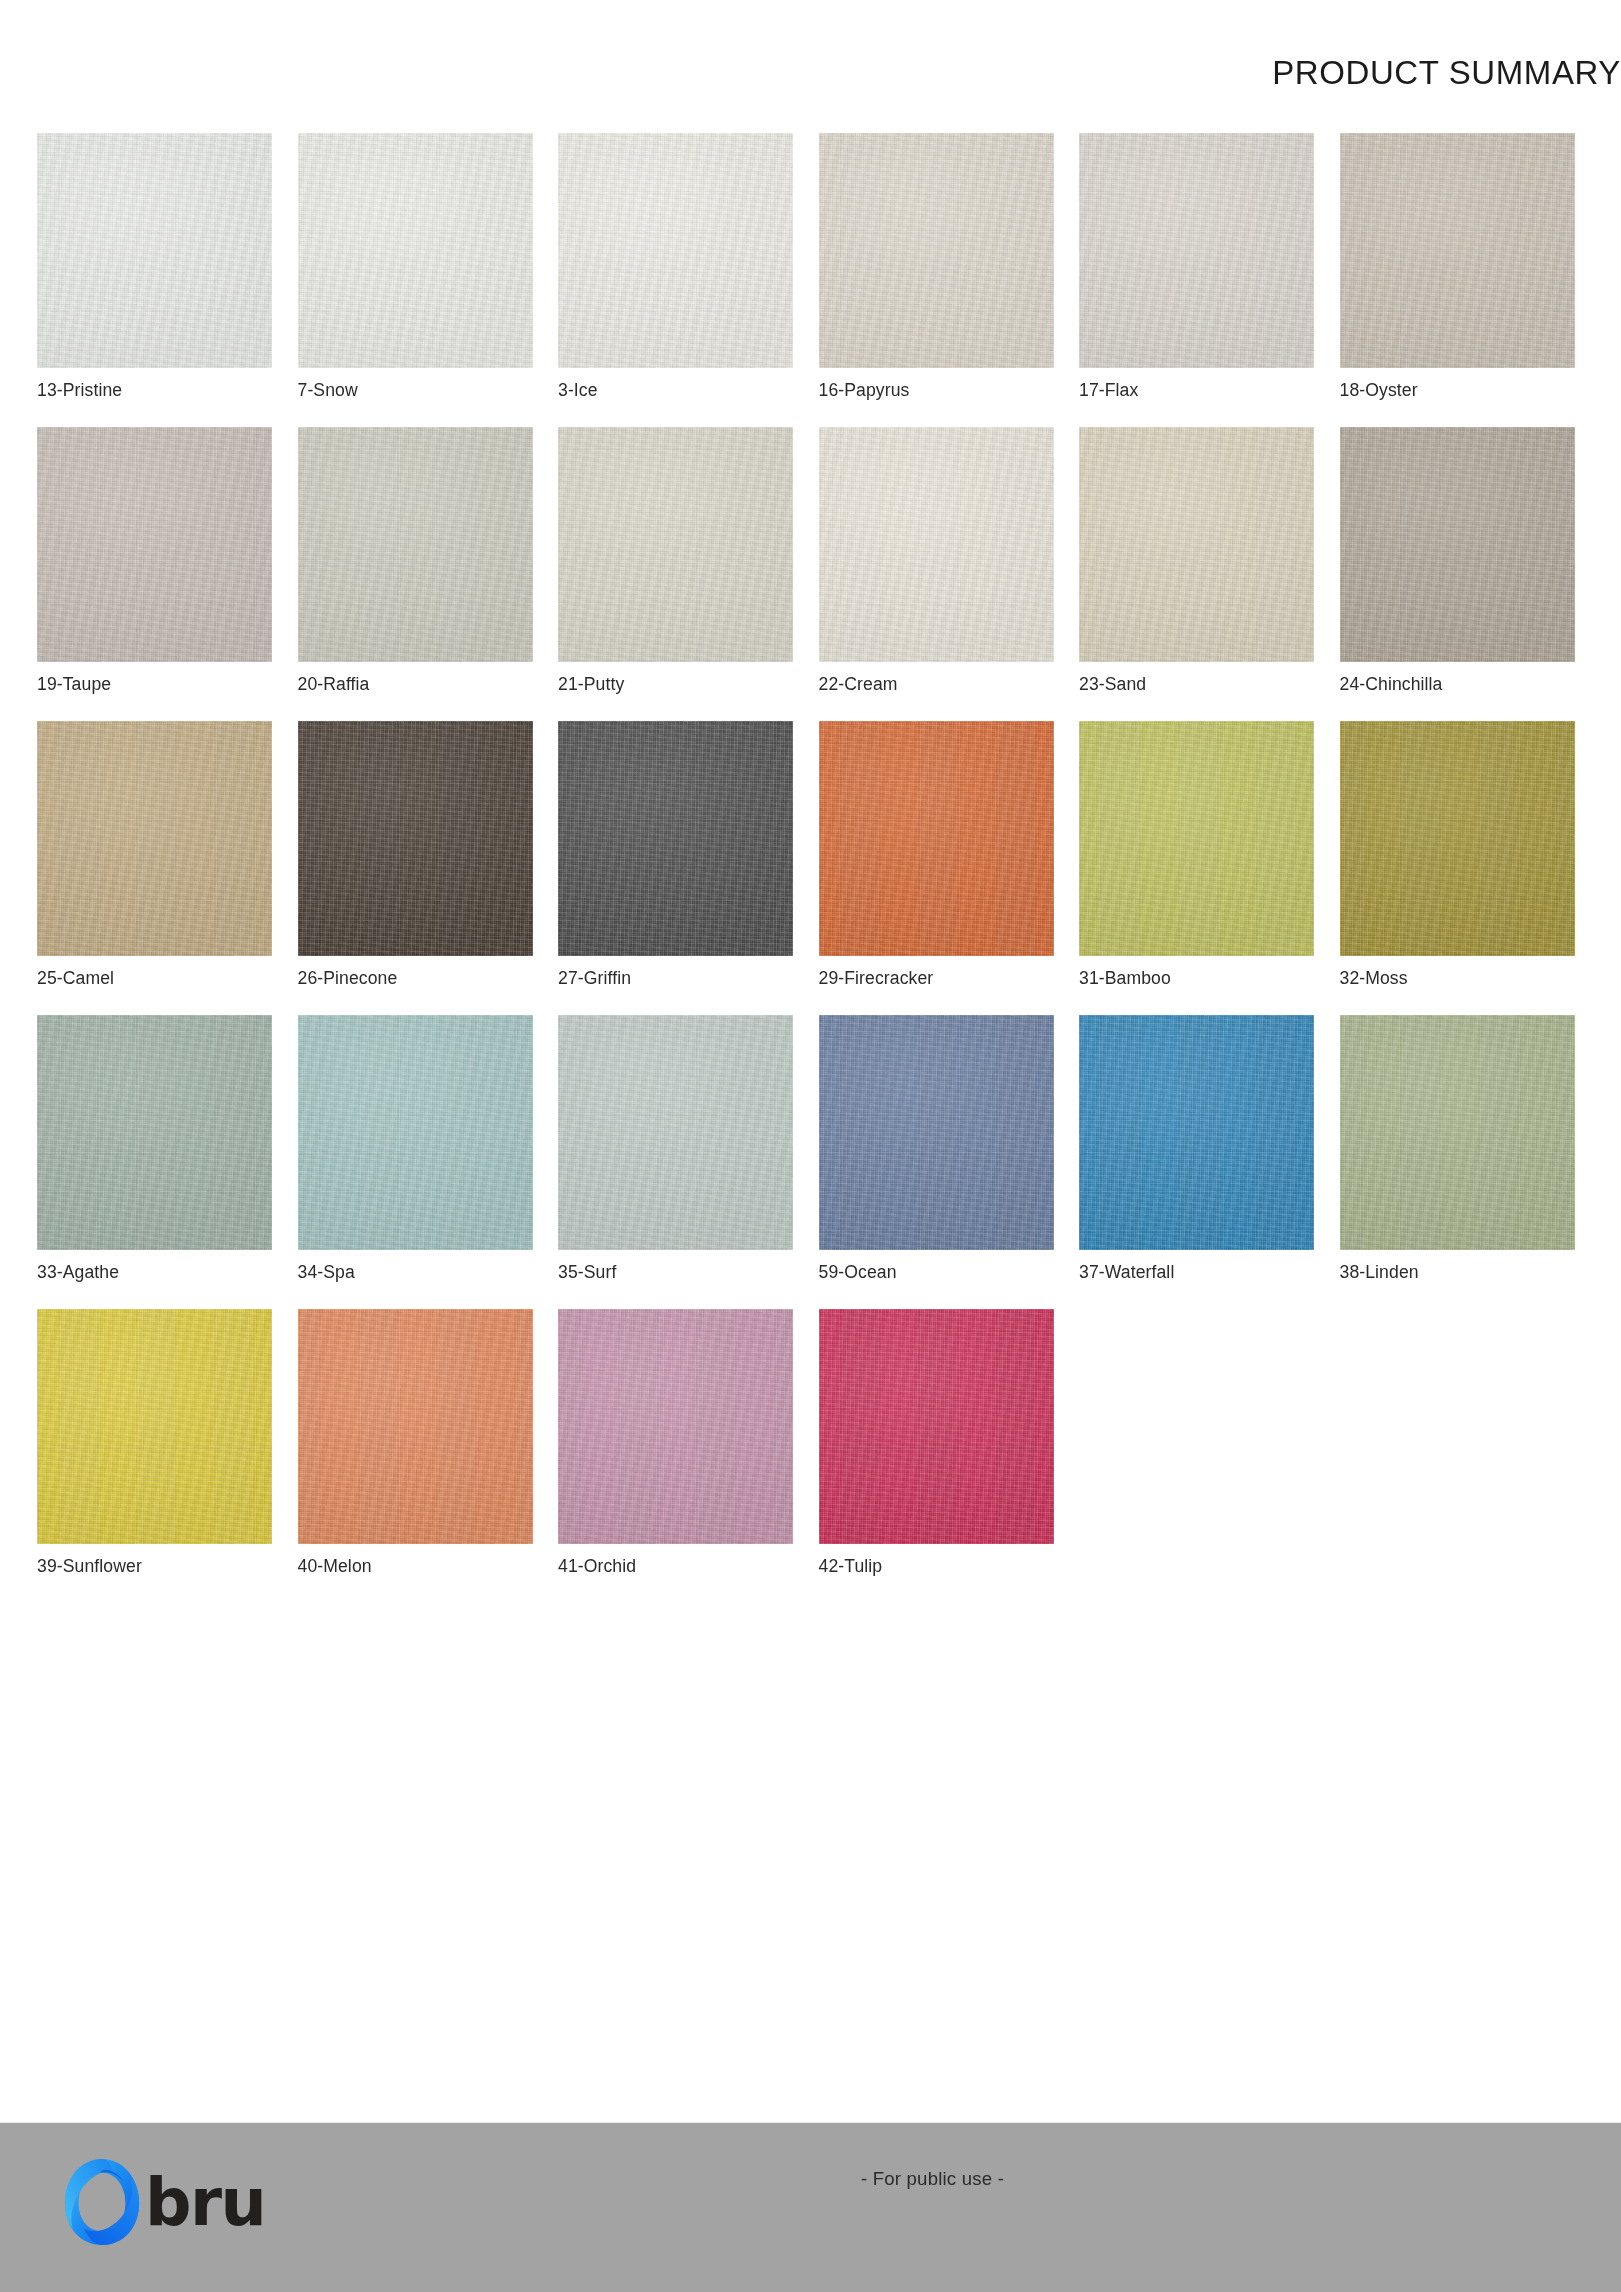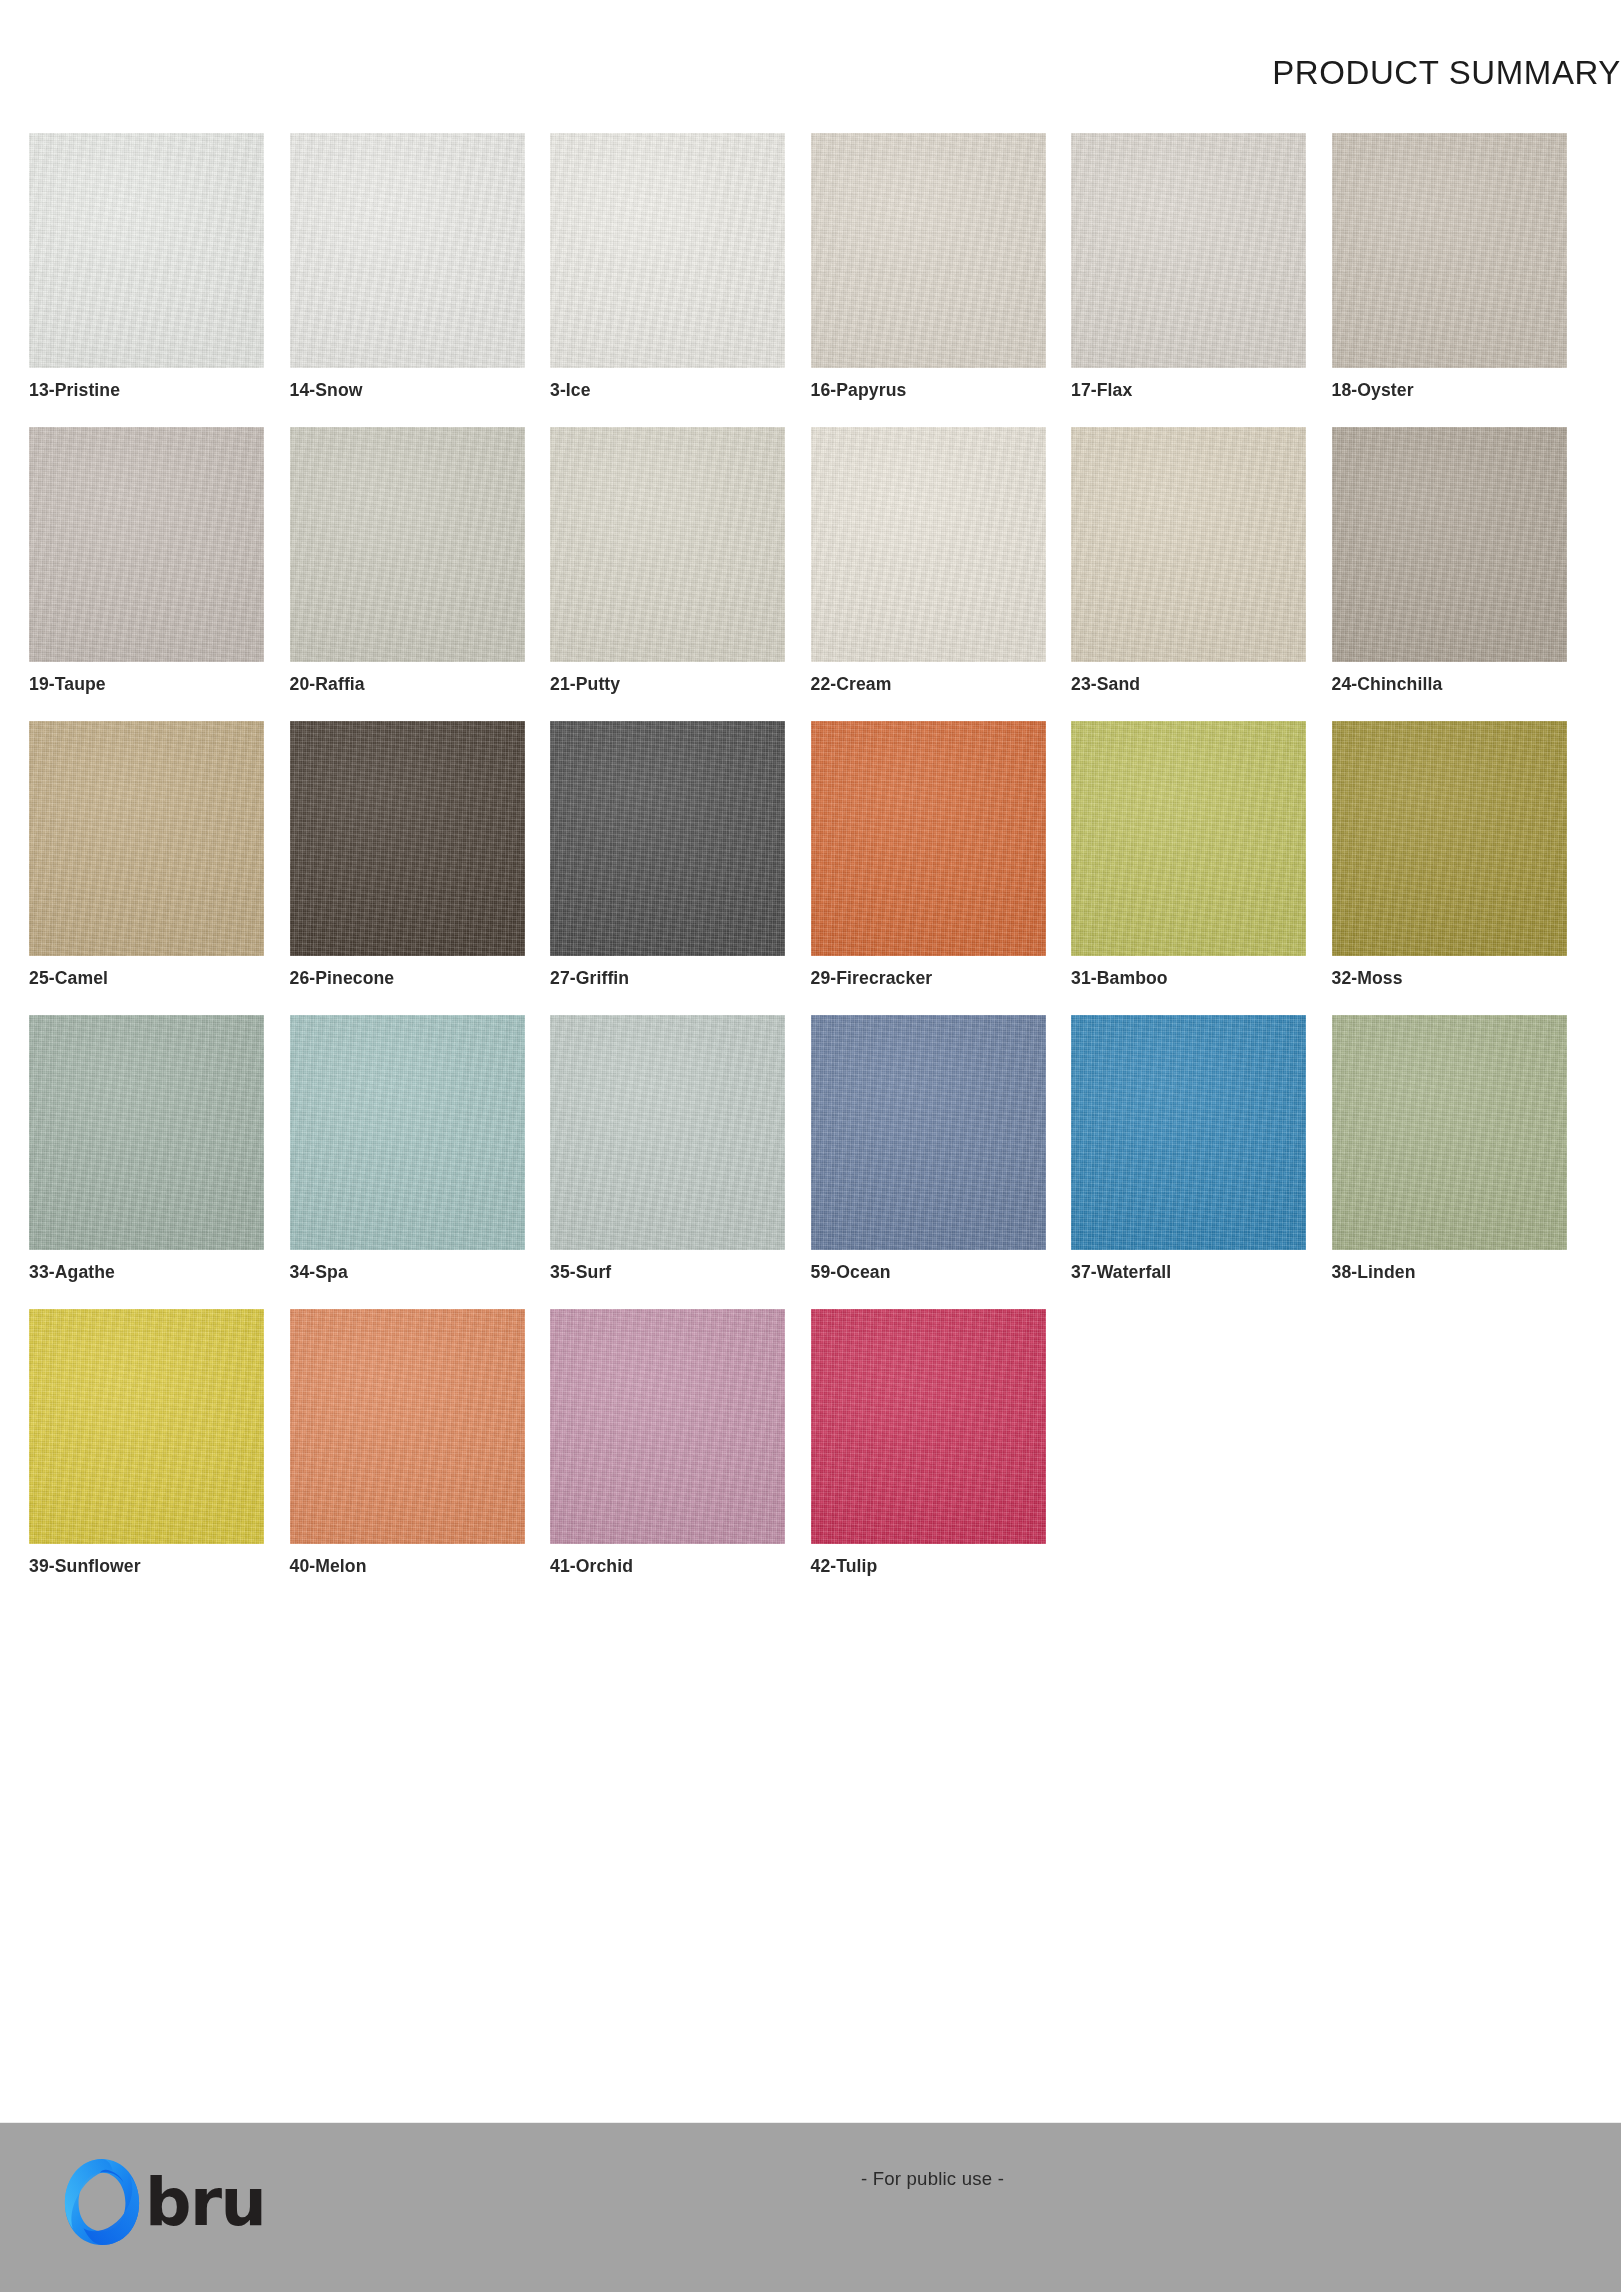--- a/index.html
+++ b/index.html
@@ -34,28 +34,27 @@
     letter-spacing: 0.6px;
     line-height: 1;
     padding-bottom: 27.4px;
     color: #1c1c1c;
     white-space: nowrap;
   }
 
   
   .swatch-grid {
     position: absolute;
-    left: 29px;
+    left: 37px;
     top: 133px;
     width: 1539px;
     display: grid;
     grid-template-columns: repeat(6, 235px);
     column-gap: 25.5px;
     row-gap: 0;
-    font-weight: bold;
   }
   .swatch-cell {
     width: 235px;
     height: 294px;
     position: relative;
   }
   .swatch-chip {
     width: 235px;
     height: 235px;
     position: relative;
@@ -166,21 +165,21 @@
   <div class="page-title">PRODUCT SUMMARY</div>
 </div>
 
 <div class="swatch-grid">
     <div class="swatch-cell">
       <div class="swatch-chip" style="background-color: rgb(236, 238, 234);"></div>
       <div class="swatch-label">13-Pristine</div>
     </div>
     <div class="swatch-cell">
       <div class="swatch-chip" style="background-color: rgb(238, 238, 234);"></div>
-      <div class="swatch-label">14-Snow</div>
+      <div class="swatch-label">7-Snow</div>
     </div>
     <div class="swatch-cell">
       <div class="swatch-chip" style="background-color: rgb(240, 239, 233);"></div>
       <div class="swatch-label">3-Ice</div>
     </div>
     <div class="swatch-cell">
       <div class="swatch-chip" style="background-color: rgb(225, 218, 206);"></div>
       <div class="swatch-label">16-Papyrus</div>
     </div>
     <div class="swatch-cell">

